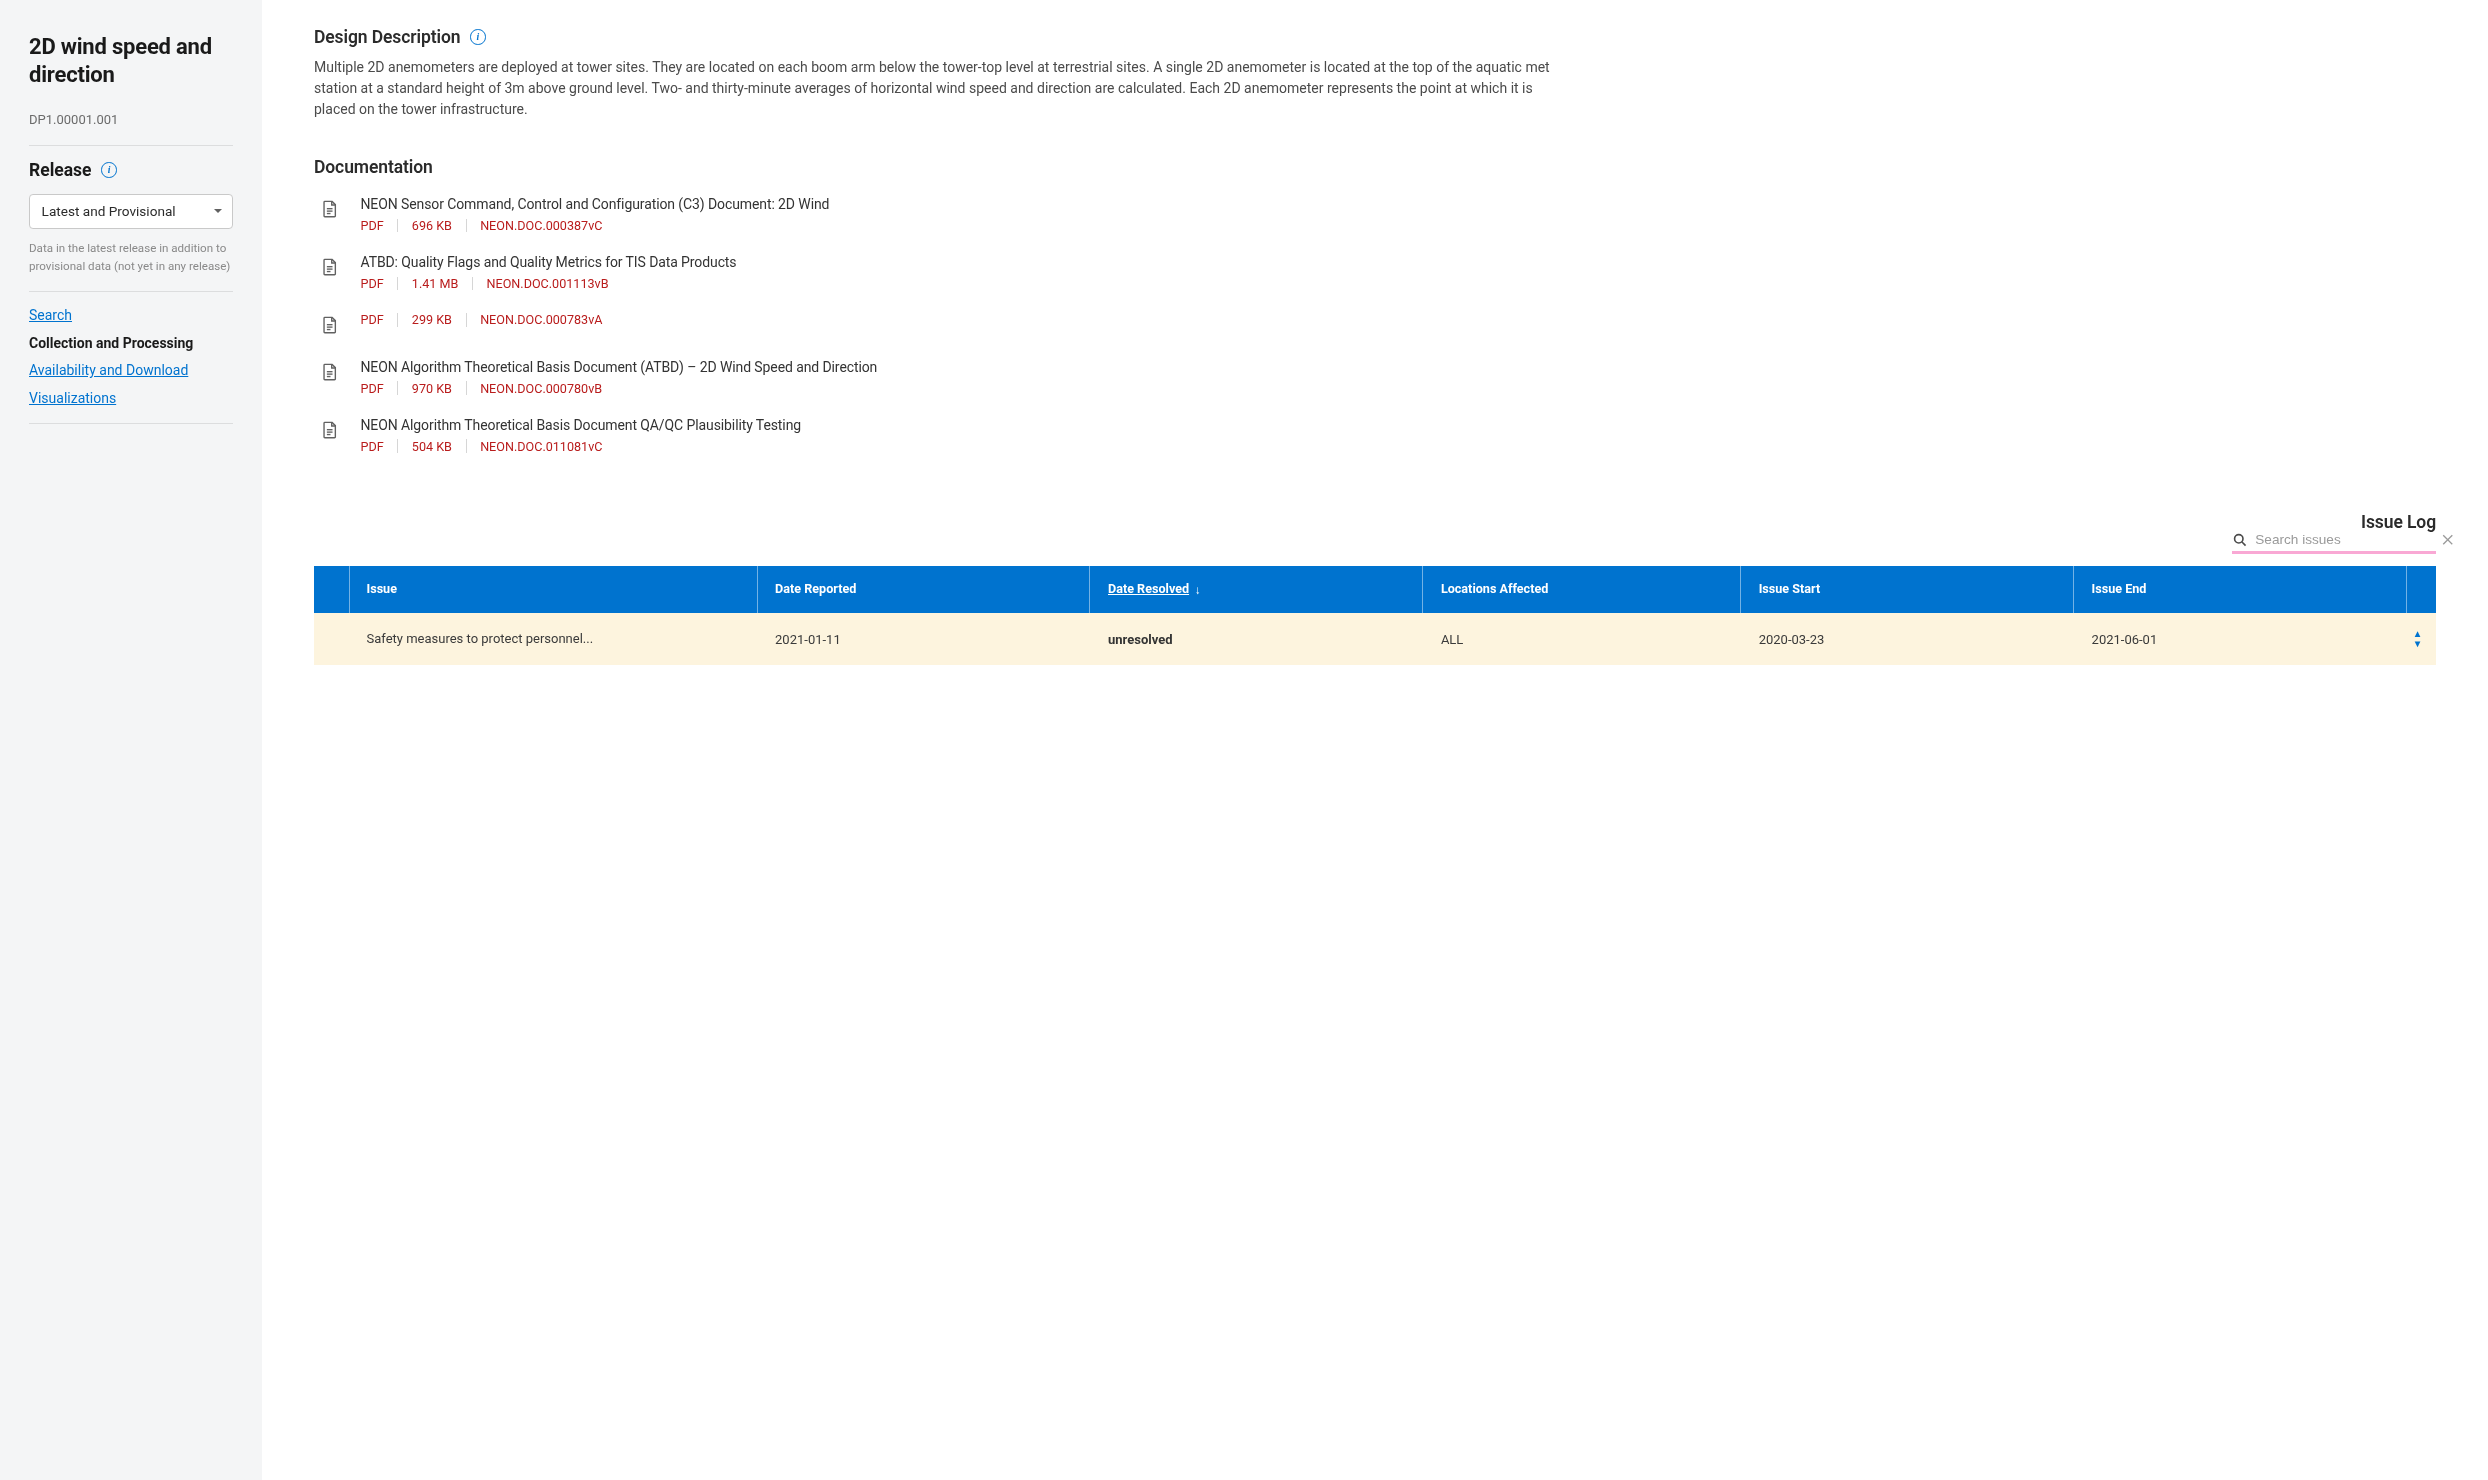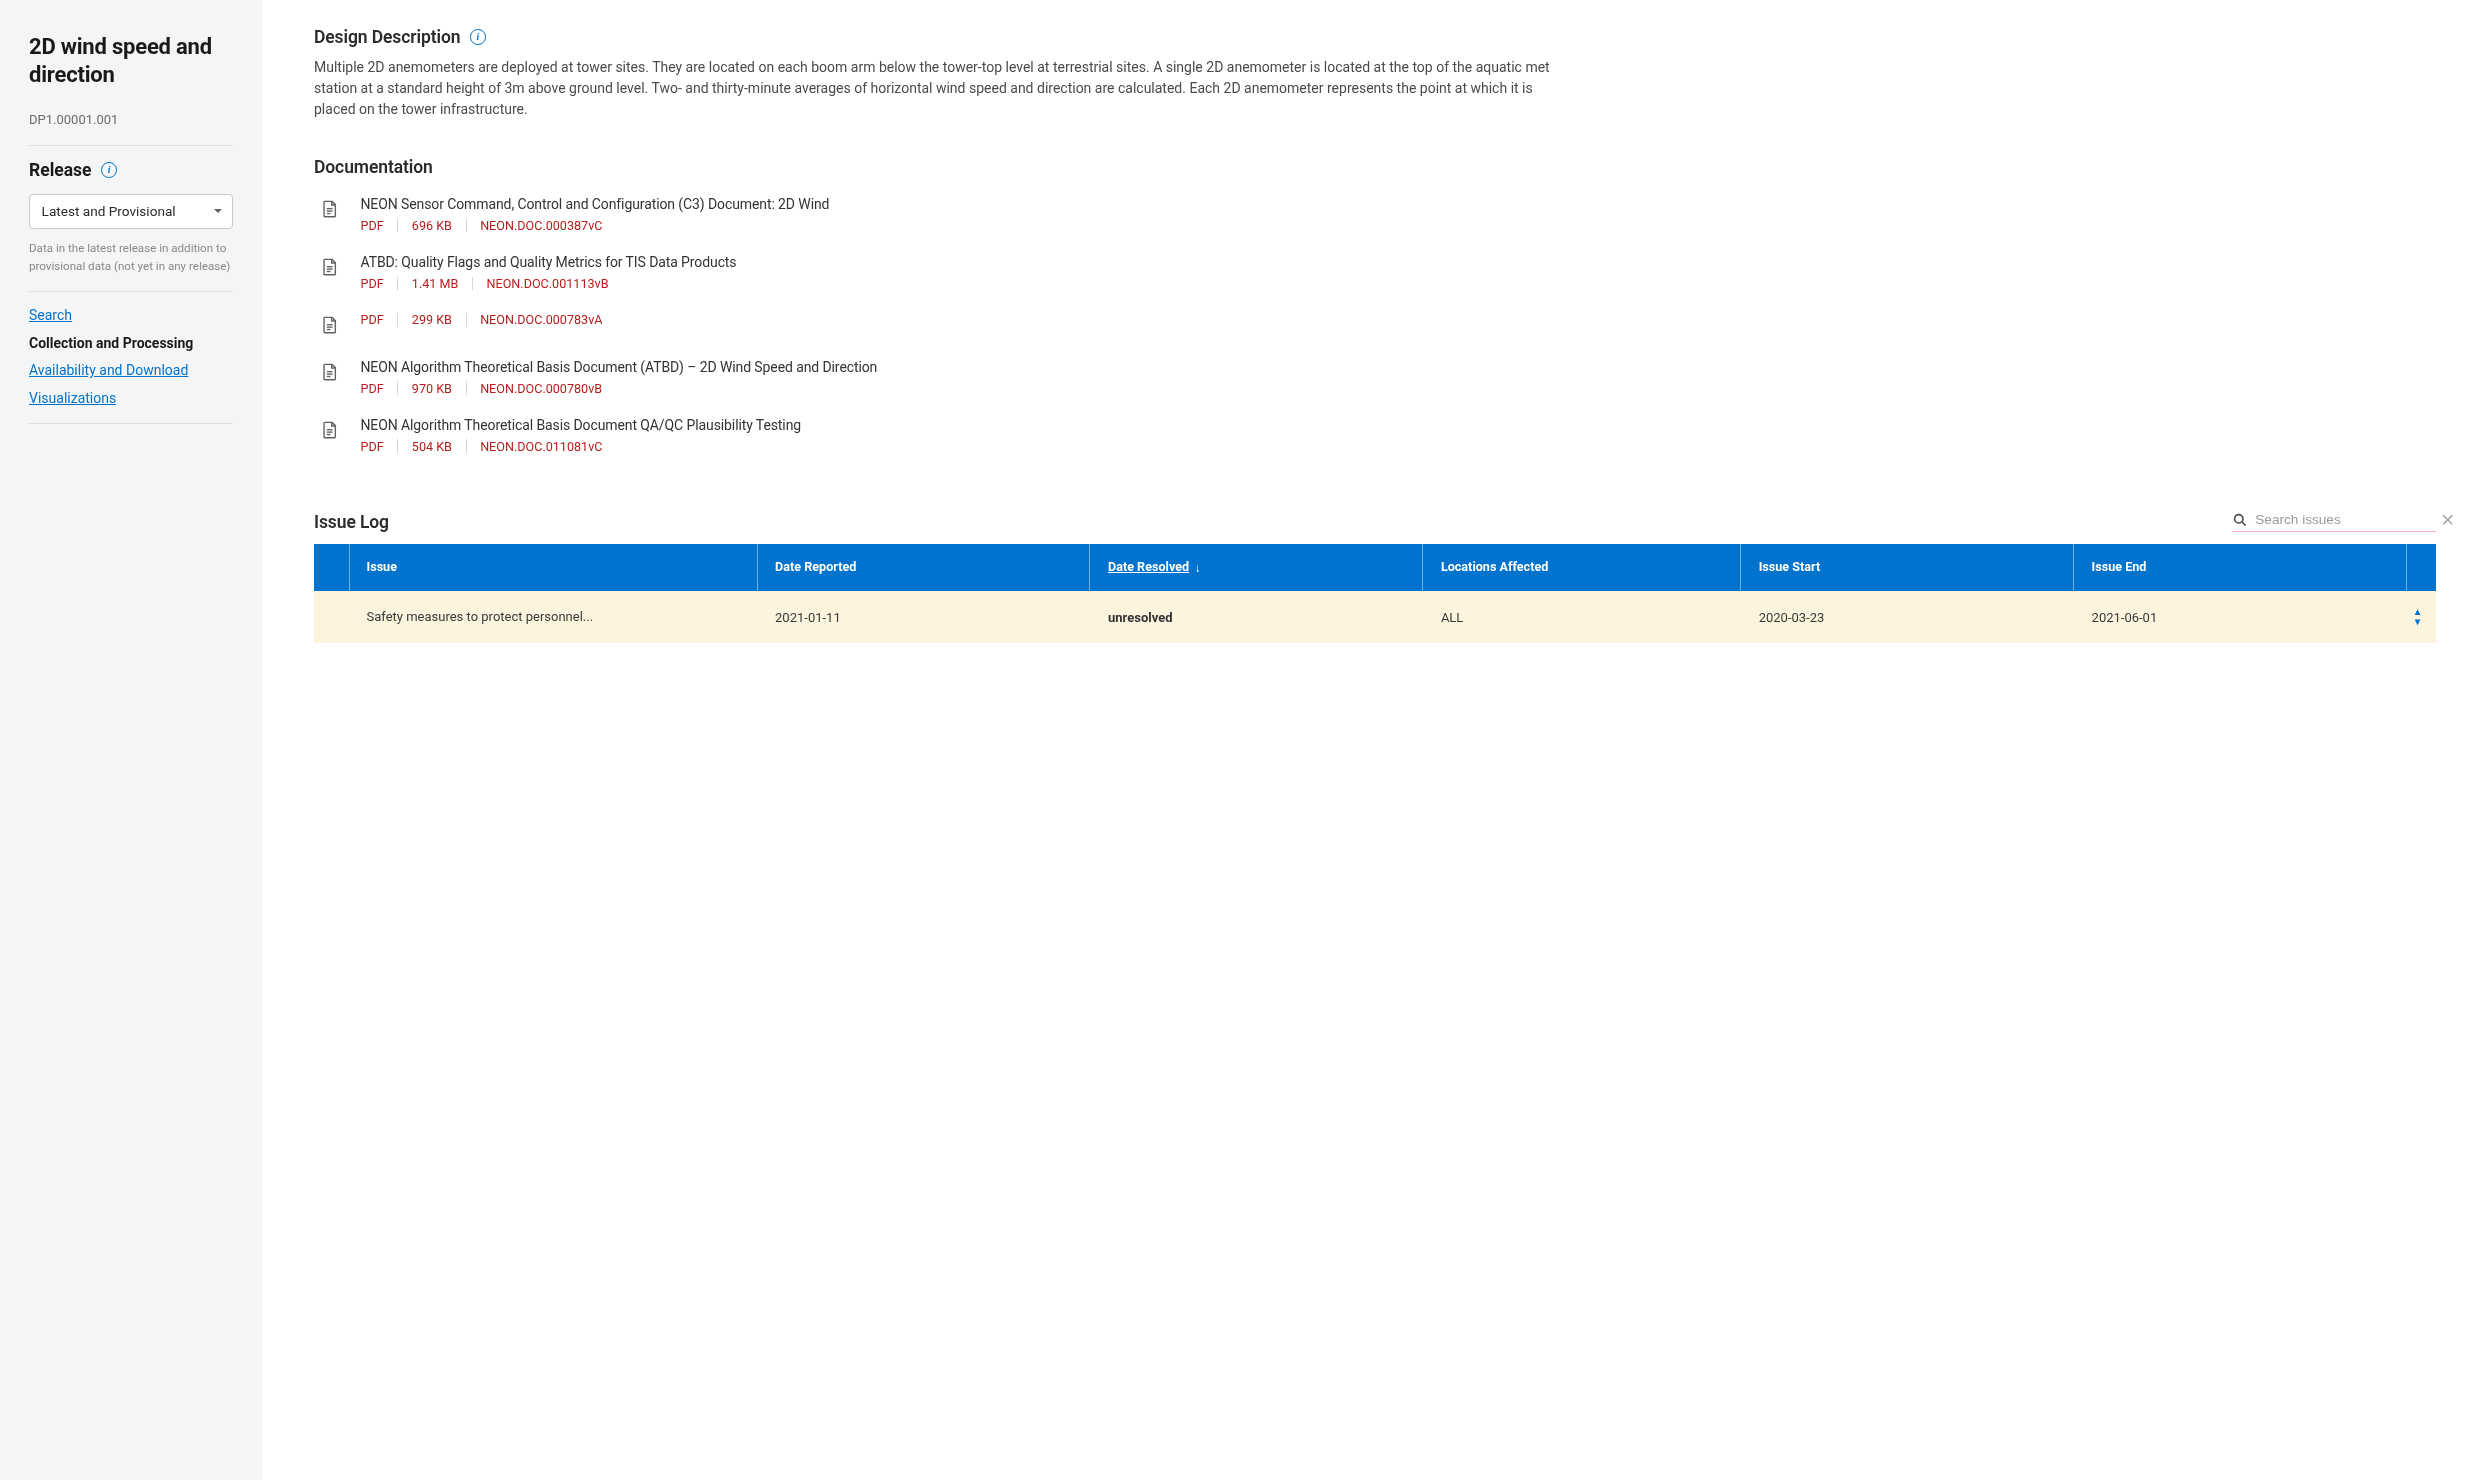--- a/index.html
+++ b/index.html
@@ -175,25 +175,26 @@
     background: #d6d6d6;
   }
 
   
   .issue-header-row {
     display: flex;
     align-items: flex-end;
     justify-content: space-between;
     margin-bottom: 5.8px;
     margin-top: 58px;
+    flex-direction: column;
   }
   .search-wrap {
     display: flex;
     align-items: center;
-    border-bottom: 1px solid #f9a8d4;
+    border-bottom: 3px solid #f9a8d4;
     padding-bottom: 3.9px;
     width: 204px;
     gap: 7.8px;
   }
   .search-wrap input {
     border: none;
     outline: none;
     font-size: 13.6px;
     flex: 1;
     background: transparent;

